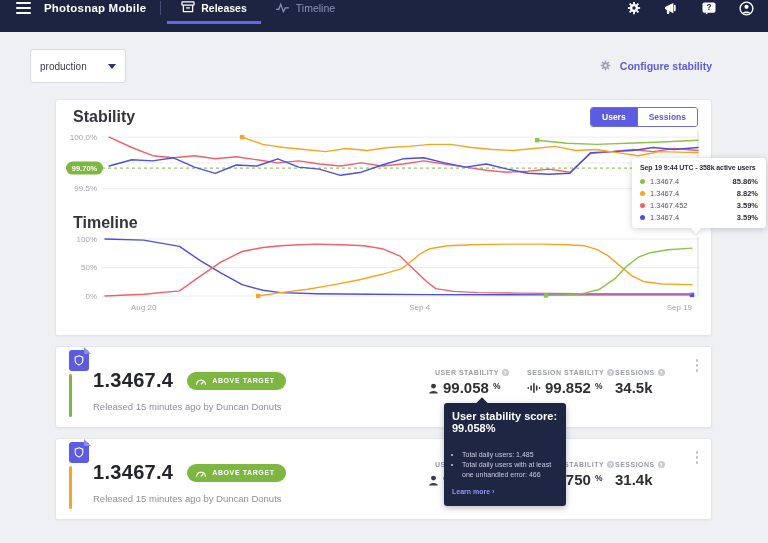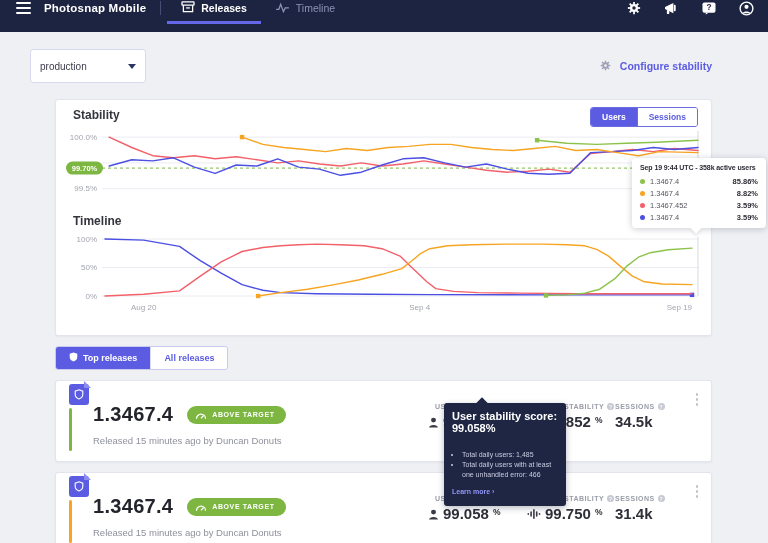--- a/index.html
+++ b/index.html
@@ -15,31 +15,31 @@
   .nav-item { height:32px; display:flex; align-items:center; gap:6px; padding:0 14px; color:#8d92b3; font-size:10.5px; position:relative; cursor:pointer; }
   .nav-item svg { stroke:#8d92b3; }
   .nav-item.active { color:#fff; font-weight:bold; }
   .nav-item.active svg { stroke:#fff; }
   .nav-item.active::after { content:""; position:absolute; left:0; right:0; bottom:0; height:3px; background:#6467e8; }
   .nav-right { margin-left:auto; display:flex; align-items:center; gap:23px; }
   .nav-right .nicon { cursor:pointer; display:flex; }
 
   
   .toolbar { margin-top:17px; padding:0 56px 0 30px; display:flex; align-items:center; justify-content:space-between; }
-  .env-select { width:116px; height:23px; background:#fff; border:1px solid #d7d9f0; border-radius:3px; display:flex; align-items:center; justify-content:space-between; padding:16px 9px; cursor:pointer; }
+  .env-select { width:96px; height:23px; background:#fff; border:1px solid #d7d9f0; border-radius:3px; display:flex; align-items:center; justify-content:space-between; padding:16px 9px; cursor:pointer; }
   .env-select .val { font-size:10px; color:#3c3d49; }
   .caret-down { width:0; height:0; border-left:4px solid transparent; border-right:4px solid transparent; border-top:5px solid #2b3563; }
   .configure { display:flex; align-items:center; gap:9px; cursor:pointer; }
   .configure .label { font-size:10.5px; font-weight:bold; color:#5b5ce2; }
 
   
   .content { margin:0 56px 0 55px; }
   .card { background:#fff; border:1px solid #e3e4ec; border-radius:3px; box-shadow:0 1px 2px rgba(30,35,60,.05); position:relative; }
   .chart-card { margin-top:16px; height:237px; }
-  .chart-title { position:absolute; left:17px; font-size:12px; font-weight:bold; color:#33343d; }
+  .chart-title { position:absolute; left:17px; font-size:16px; font-weight:bold; color:#33343d; }
   .t-stab { top:8px; } .t-adopt { top:114px; }
   .seg-toggle { position:absolute; right:13px; top:7px; display:flex; border:1px solid #6b6ce0; border-radius:3px; overflow:hidden; }
   .seg { height:18px; padding:0 11px; display:flex; align-items:center; font-size:8.5px; font-weight:bold; cursor:pointer; }
   .seg.on { background:#5b5ce2; color:#fff; }
   .seg.off { background:#fff; color:#5b5ce2; border-left:1px solid #6b6ce0; }
   svg.chart { position:absolute; left:10px; display:block; }
   #stab-chart { top:28px; } #adopt-chart { top:134px; }
   .tick { font-size:8px; fill:#a3a5af; font-family:"Liberation Sans",sans-serif; }
   .badge-text { font-size:7.5px; font-weight:bold; fill:#fff; font-family:"Liberation Sans",sans-serif; }
 
@@ -219,31 +219,20 @@
         <rect x="623.8399999999999" y="58.66" width="4.4" height="4.4" fill="#4b4fe2"></rect>
         <polyline points="39.0,62.0 77.7,60.3 113.5,56.9 134.3,42.1 155.2,27.8 176.1,17.5 196.9,13.5 214.8,11.8 232.7,10.7 250.6,10.1 274.4,10.7 298.2,11.8 316.1,14.7 334.0,22.1 342.9,30.7 351.9,39.2 360.8,47.8 369.8,54.6 387.6,57.4 411.5,58.6 453.2,59.1 512.8,59.7 572.4,59.7 626.0,59.7" fill="none" stroke="#f2606a" stroke-width="1.4" stroke-linejoin="round" stroke-linecap="round"></polyline>
         <polyline points="192.2,62.0 214.8,58.6 241.6,55.2 268.4,50.6 292.3,46.0 316.1,40.3 335.8,34.6 345.9,26.7 354.9,19.3 363.8,14.7 381.7,11.8 405.5,10.7 441.3,10.1 477.0,10.1 500.9,10.7 518.8,11.8 530.7,15.3 542.6,22.1 554.5,32.4 566.4,42.1 578.4,47.8 596.2,50.0 626.0,50.6" fill="none" stroke="#f7a422" stroke-width="1.4" stroke-linejoin="round" stroke-linecap="round"></polyline>
         <rect x="189.95200000000003" y="59.8" width="4.4" height="4.4" fill="#f7a422"></rect>
         <polyline points="480.0,61.4 500.9,60.9 518.8,59.1 533.7,55.2 548.6,44.9 560.5,32.4 572.4,23.2 584.3,18.7 602.2,15.8 626.0,14.1" fill="none" stroke="#8bc34a" stroke-width="1.4" stroke-linejoin="round" stroke-linecap="round"></polyline>
         <rect x="477.82" y="59.23" width="4.4" height="4.4" fill="#8bc34a"></rect>
       </svg>
   </div>
 
   
-  <div class="rel-tabs">
-    <div class="rtab on">
-      <span><svg width="9" height="10" viewBox="0 0 10 11" fill="#fff">
-            <path d="M5 0.5 L9.2 2 V5.5 C9.2 8.2 7.2 9.8 5 10.5 C2.8 9.8 0.8 8.2 0.8 5.5 V2 Z"></path>
-          </svg></span>
-      <span>Top releases</span>
-    </div>
-    <div class="rtab off">
-      <span>All releases</span>
-    </div>
-  </div>
 
   
   <div class="card rel-card">
     <div class="bm-icon">
       <div class="bm-body"></div>
         <div class="bm-fold"></div>
       <svg class="bm-shield" width="10" height="11" viewBox="0 0 10 11" fill="none" stroke="#fff" stroke-width="1.1">
           <path d="M5 0.8 L8.8 2.2 V5.3 C8.8 7.8 7 9.3 5 10 C3 9.3 1.2 7.8 1.2 5.3 V2.2 Z"></path>
         </svg>
     </div>

